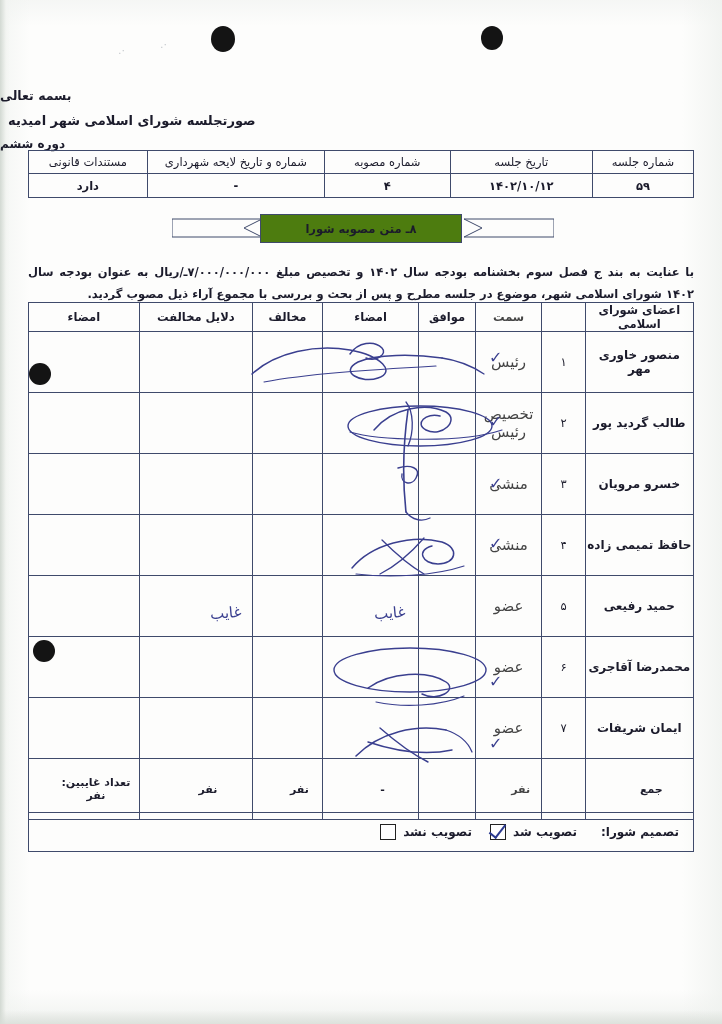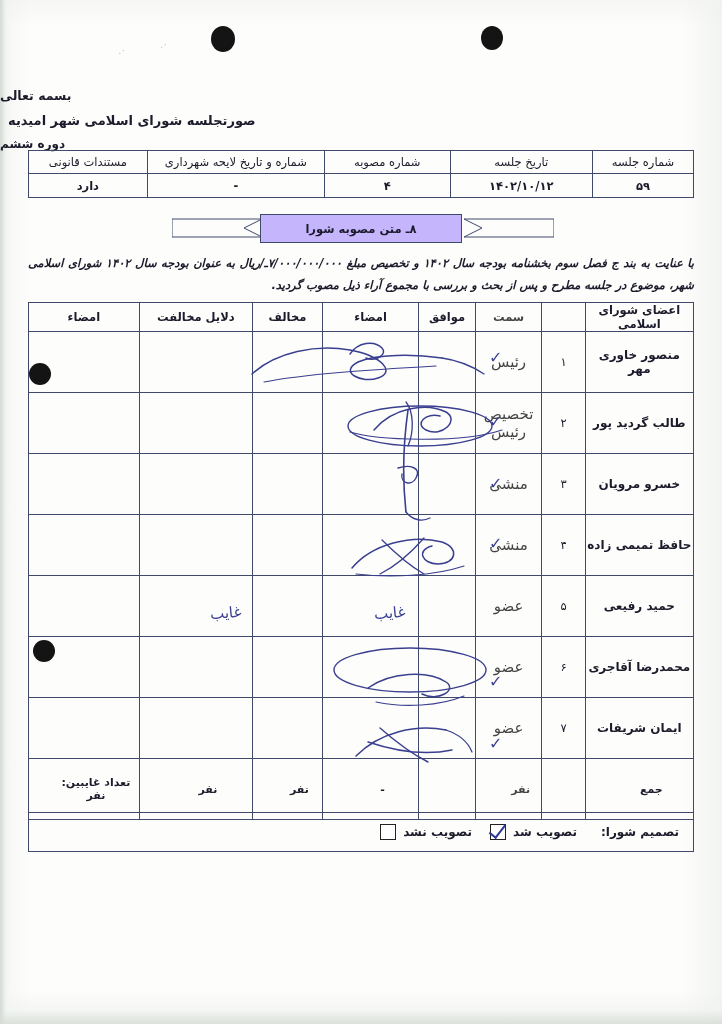--- a/index.html
+++ b/index.html
@@ -125,49 +125,48 @@
     width: 666px;
     height: 40px;
   }
   .ribbon {
     position: absolute;
     top: 6px;
     right: 232px;
     width: 200px;
     height: 27px;
     border: 1px solid #3f4a6b;
-    background: #c4b5fd;
+    background: #4d7c0f;
     display: flex;
     align-items: center;
     justify-content: center;
     font-size: 11.5px;
     font-weight: bold;
   }
   .ribbon-tail {
     position: absolute;
     top: 9px;
     height: 22px;
     width: 90px;
   }
   .ribbon-tail svg { display: block; }
   .tail-right { right: 140px; }
   .tail-left  { right: 432px; }
 
   
   .para {
     position: absolute;
-    top: 252px;
+    top: 261px;
     right: 28px;
     width: 666px;
     font-size: 11.5px;
     font-weight: bold;
     line-height: 1.95;
     text-align: justify;
     direction: rtl;
-    font-style: italic;
   }
 
   
   .vote-table {
     position: absolute;
     top: 302px;
     right: 28px;
     width: 666px;
   }
   .vote-table thead td {

